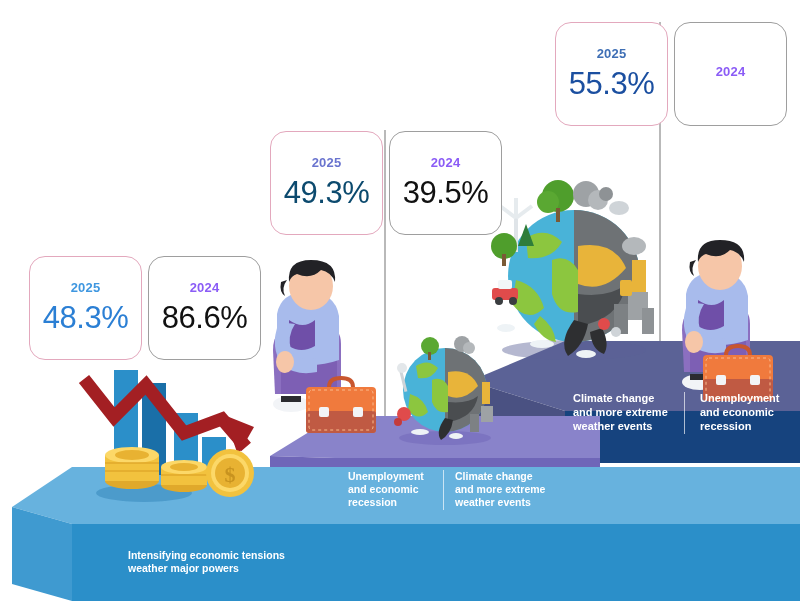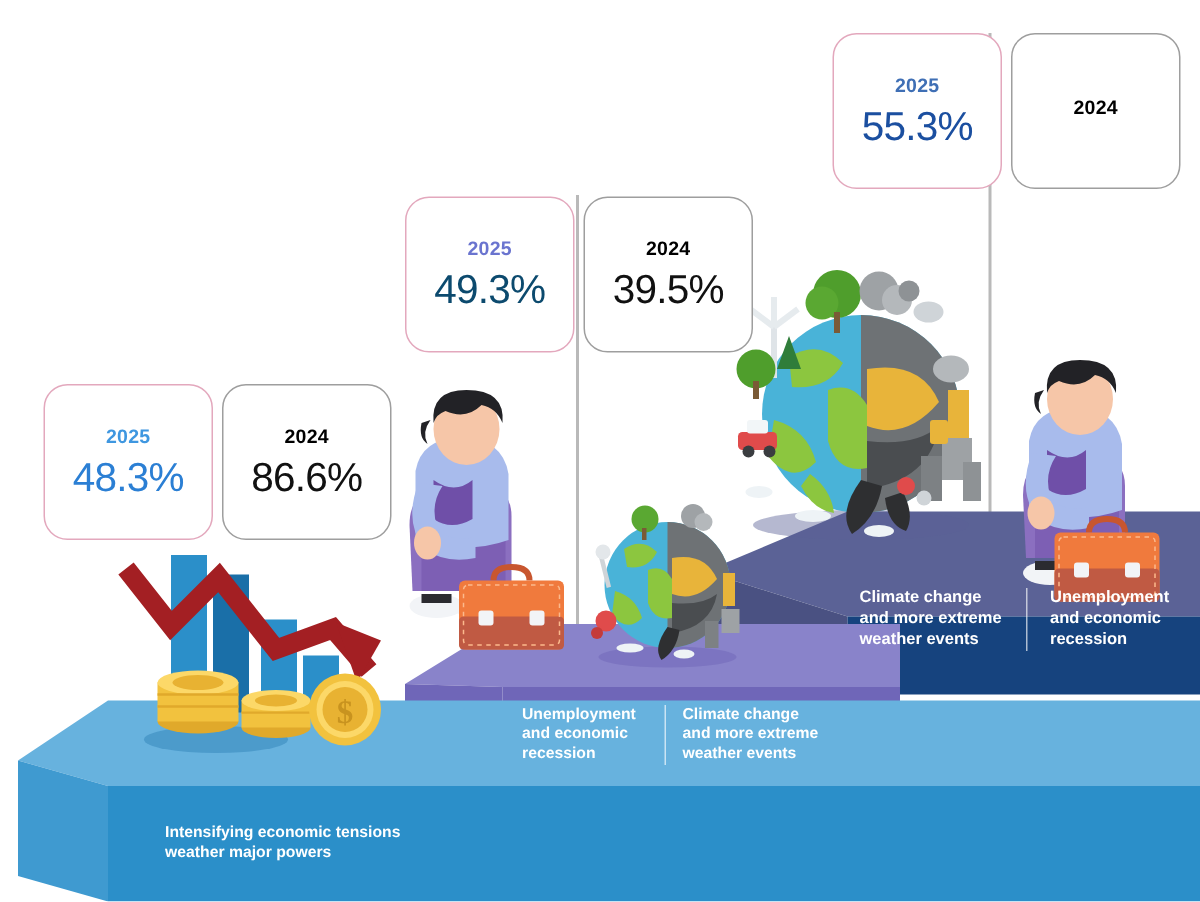--- a/index.html
+++ b/index.html
@@ -12,24 +12,24 @@
   .guide { position:absolute; width:1.5px; background:#b9b9b9; }
 
   
   .card {
     position:absolute; width:113px; height:104px;
     border-radius:16px; background:#ffffff;
     display:flex; flex-direction:column; align-items:center; justify-content:center;
     z-index:40;
   }
   .card .yr { font-size:13px; font-weight:700; letter-spacing:.2px; margin-bottom:5px; }
-  .card .pct { font-size:27px; font-weight:400; letter-spacing:-.5px; }
+  .card .pct { font-size:31px; font-weight:400; letter-spacing:-.5px; }
   .card.y25 { border:1.4px solid #e3a8bd; }
   .card.y24 { border:1.4px solid #9e9e9e; }
-  .card.y24 .yr { color:#000000; }
+  .card.y24 .yr { color:#8b5cf6; }
   .card.y24 .pct { color:#111111; }
 
   
   .step { position:absolute; }
   .lbl { position:absolute; color:#ffffff; font-size:10.5px; font-weight:700; line-height:1.25; z-index:30; }
   .lbl.big { font-size:11px; }
   .vdiv { position:absolute; width:1.3px; background:rgba(255,255,255,.65); z-index:30; }
 
   
   .ill { position:absolute; z-index:25; }
@@ -78,21 +78,21 @@
     <span>weather events</span>
   </div>
 
   <div class="step" style="left:12px; top:462px; width:788px; height:139px; z-index:12;">
     <svg width="788" height="139">
       <polygon points="0,45 60,5 788,5 788,62 60,62" fill="#67b2de"></polygon>
       <polygon points="0,45 60,62 60,139 0,122" fill="#3f9ad0"></polygon>
       <polygon points="60,62 788,62 788,139 60,139" fill="#2b8fc9"></polygon>
     </svg>
   </div>
-  <div class="lbl" style="left:110px; top:549px;">
+  <div class="lbl" style="left:128px; top:549px;">
     <span>Intensifying economic tensions</span><br>
     <span>weather major powers</span>
   </div>
 
   <div class="ill" style="left:74px; top:355px; width:200px; height:160px; z-index:20;">
     <svg width="200" height="160" viewBox="0 0 200 160">
       <rect x="40" y="15" width="24" height="105" fill="#2b8fc9"></rect>
       <rect x="68" y="28" width="24" height="92" fill="#1a6fa8"></rect>
       <rect x="100" y="58" width="24" height="62" fill="#2b8fc9"></rect>
       <rect x="128" y="82" width="24" height="38" fill="#2b8fc9"></rect>

